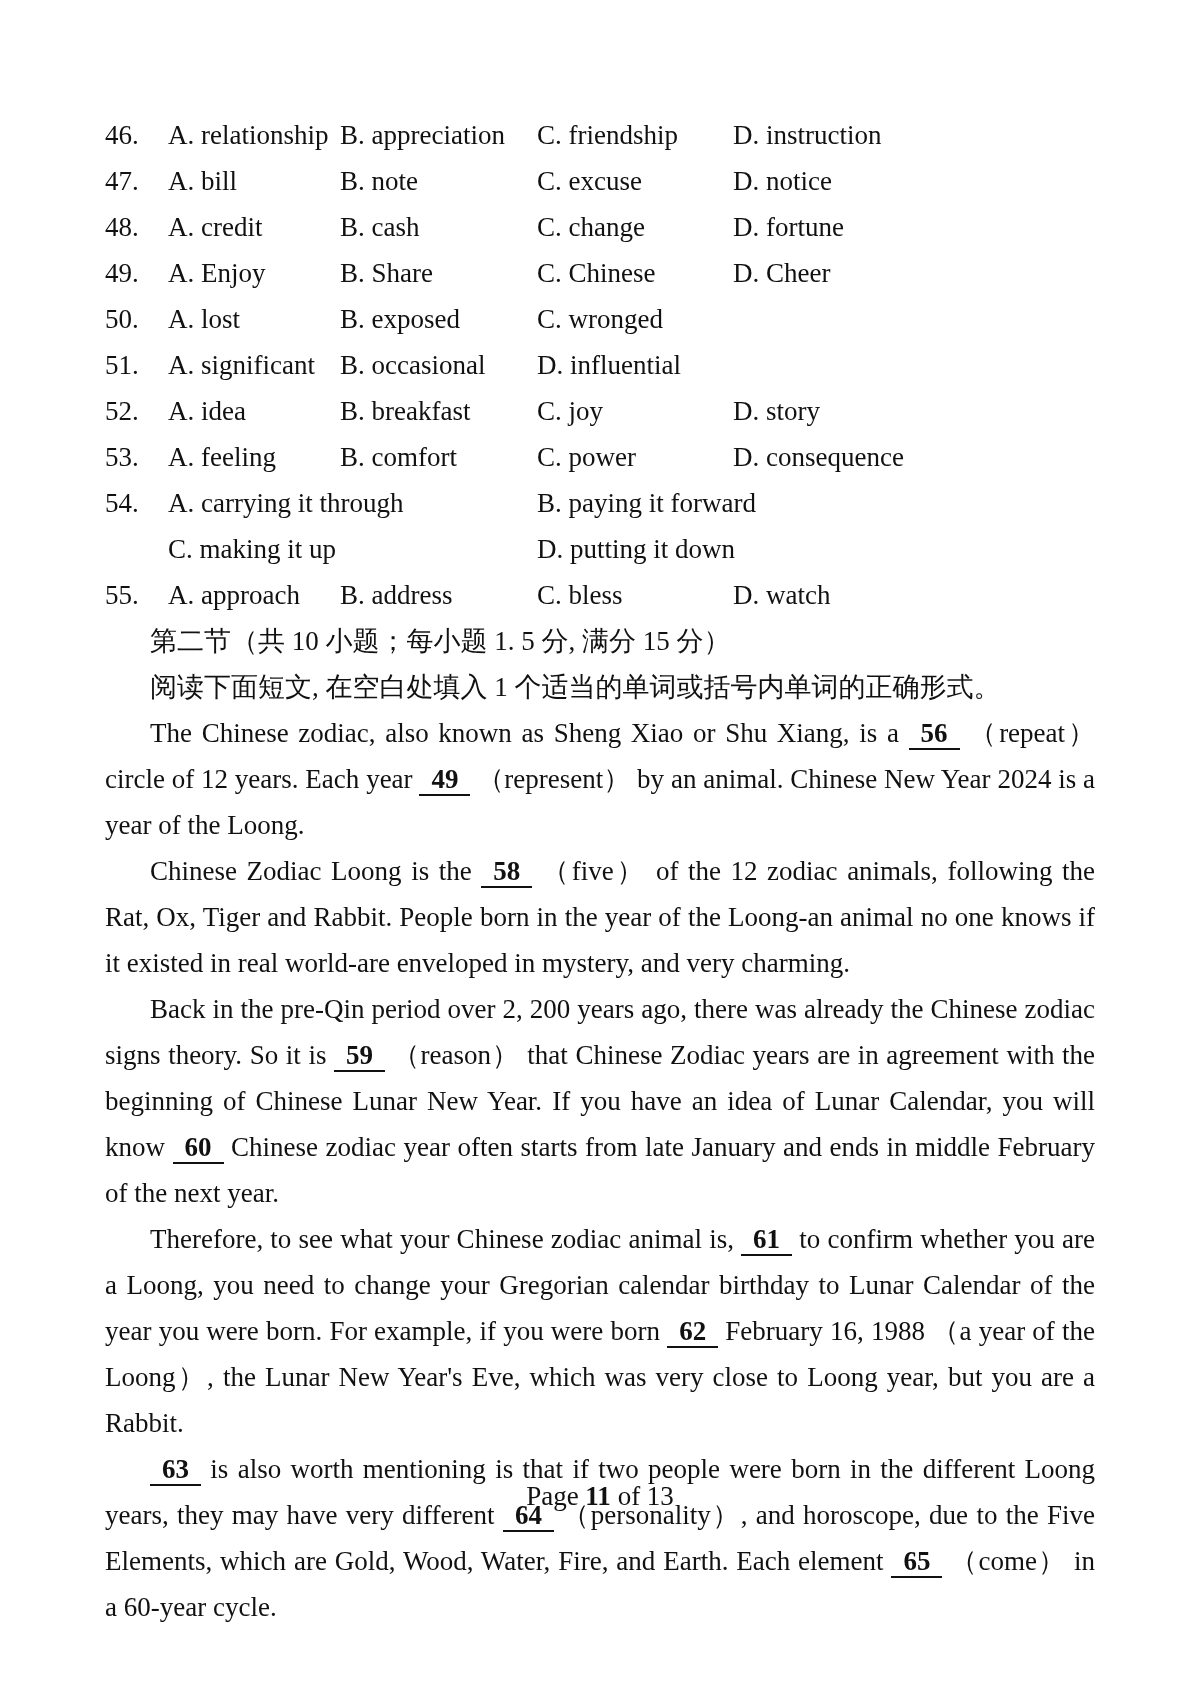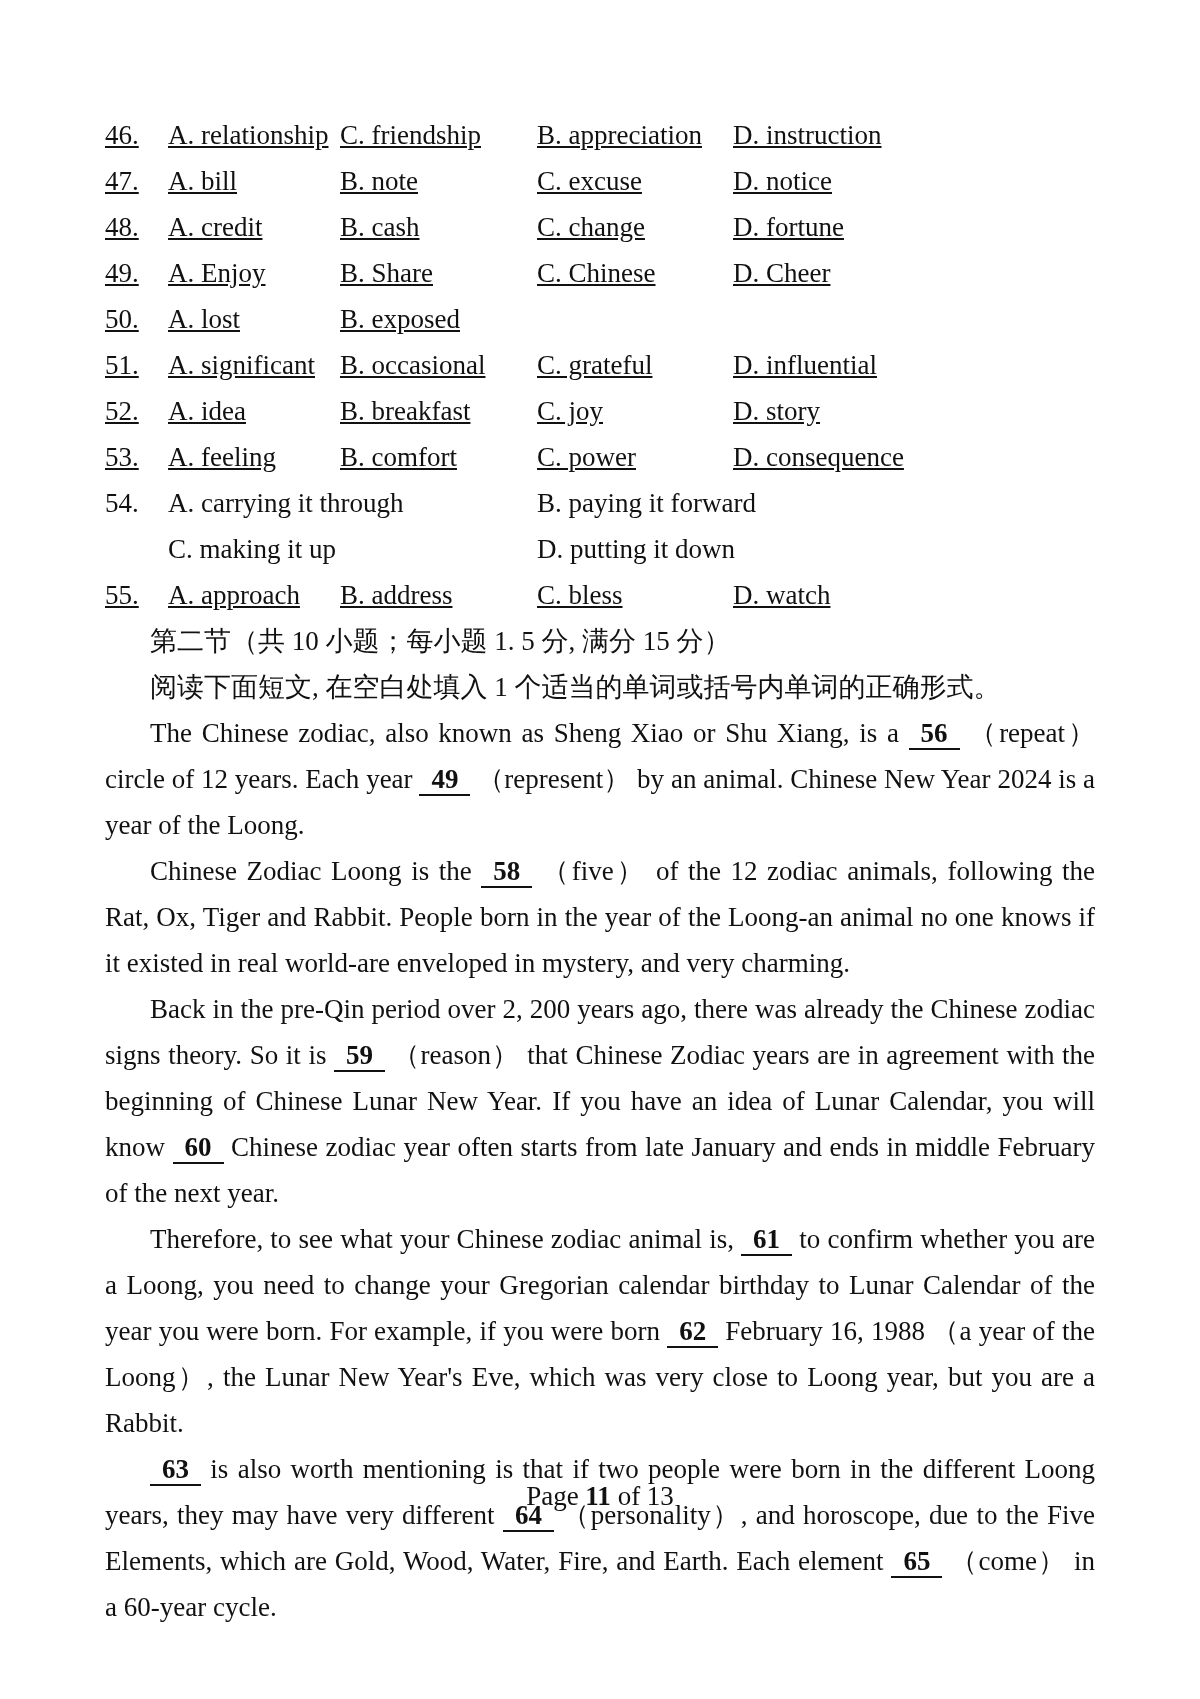--- a/index.html
+++ b/index.html
@@ -20,21 +20,21 @@
     top: 112px;
     left: 105px;
     width: 990px;
   }
   
   .q-row {
     display: grid;
     line-height: 46px;
     font-size: 27px;
   }
-  .q-row.cols4 { grid-template-columns: 63px 172px 197px 196px auto; text-decoration: underline; }
+  .q-row.cols4 { grid-template-columns: 63px 172px 197px 196px auto; }
   .q-row.cols2 { grid-template-columns: 63px 369px auto; }
   .q-num  { white-space: nowrap; }
   .q-opt  { white-space: nowrap; }
   
   .cn-line {
     font-size: 27px;
     line-height: 46px;
     text-indent: 45px;
     white-space: nowrap;
   }
@@ -66,22 +66,22 @@
 </style>
 </head>
 <body>
 
 <div class="page">
 
   <div class="questions">
       <div class="q-row cols4">
         <span class="q-num">46.</span>
         <span class="q-opt">A. relationship</span>
+        <span class="q-opt">B. appreciation</span>
         <span class="q-opt">C. friendship</span>
-        <span class="q-opt">B. appreciation</span>
         <span class="q-opt">D. instruction</span>
       </div>
       <div class="q-row cols4">
         <span class="q-num">47.</span>
         <span class="q-opt">A. bill</span>
         <span class="q-opt">B. note</span>
         <span class="q-opt">C. excuse</span>
         <span class="q-opt">D. notice</span>
       </div>
       <div class="q-row cols4">
@@ -95,26 +95,26 @@
         <span class="q-num">49.</span>
         <span class="q-opt">A. Enjoy</span>
         <span class="q-opt">B. Share</span>
         <span class="q-opt">C. Chinese</span>
         <span class="q-opt">D. Cheer</span>
       </div>
       <div class="q-row cols4">
         <span class="q-num">50.</span>
         <span class="q-opt">A. lost</span>
         <span class="q-opt">B. exposed</span>
+        <span class="q-opt">C. wronged</span>
       </div>
       <div class="q-row cols4">
         <span class="q-num">51.</span>
         <span class="q-opt">A. significant</span>
         <span class="q-opt">B. occasional</span>
-        <span class="q-opt">C. grateful</span>
         <span class="q-opt">D. influential</span>
       </div>
       <div class="q-row cols4">
         <span class="q-num">52.</span>
         <span class="q-opt">A. idea</span>
         <span class="q-opt">B. breakfast</span>
         <span class="q-opt">C. joy</span>
         <span class="q-opt">D. story</span>
       </div>
       <div class="q-row cols4">

